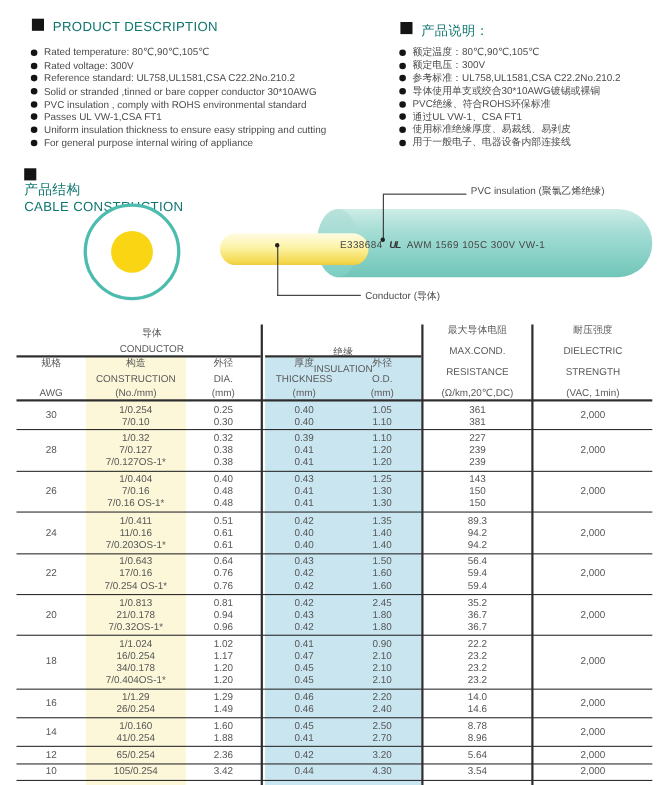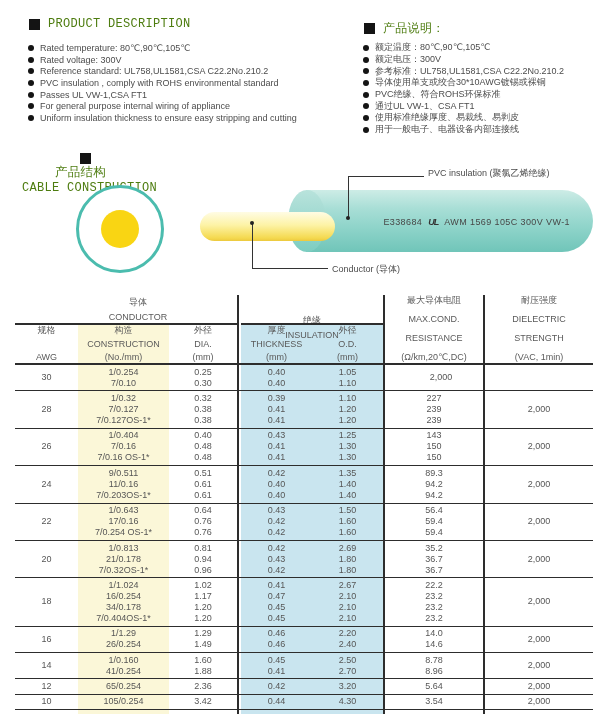--- a/index.html
+++ b/index.html
@@ -2,41 +2,41 @@
 <html><head>
 <meta charset="utf-8">
 <style>
   html,body { margin:0; padding:0; }
   body {
     width:603px; height:714px; position:relative; overflow:hidden;
     background:#ffffff; color:#4a4a4a;
     font-family:"Liberation Sans","DejaVu Sans",sans-serif;
   }
   
-  .sec-title { position:absolute; display:flex; align-items:center; font-size:12px; color:#4d7c0f; letter-spacing:.3px; white-space:nowrap;font-family:Liberation Mono, monospace; }
+  .sec-title { position:absolute; display:flex; align-items:flex-start; font-size:12px; color:#0f766e; letter-spacing:.3px; white-space:nowrap; }
   .sq { width:11px; height:11px; background:#141414; margin-right:8px; flex:none; }
   .sec-title .cn { font-size:12.5px; margin-right:18px; }
 
   
   .bullets { position:absolute; font-size:9px; color:#4c4c4c; }
   .bullet-line { display:flex; align-items:center; height:11.7px; white-space:nowrap; }
   .dot { width:6px; height:6px; border-radius:50%; background:#141414; margin-right:6px; flex:none; }
 
   
   .xsec-ring { position:absolute; left:76px; top:185px; width:82px; height:82px;
     border:3px solid #4bbcae; border-radius:50%; background:#ffffff; }
   .xsec-core { position:absolute; left:22px; top:22px; width:38px; height:38px; border-radius:50%; background:#f9d513; }
   .ins-body { position:absolute; left:306px; top:190px; width:287px; height:62px;
     border-radius:0 31px 31px 0;
     background:linear-gradient(180deg,#cdece6 0%,#a8ded6 30%,#93d6cc 55%,#70c5b9 100%); z-index:1; }
   .ins-cap { position:absolute; left:288px; top:190px; width:38px; height:62px; border-radius:50%;
     background:linear-gradient(180deg,#b9e3dc 0%,#9cd8cf 50%,#7ccdc1 100%); z-index:2; }
   .rod { position:absolute; left:200px; top:212px; width:135px; height:29px; border-radius:14.5px;
     background:linear-gradient(180deg,#fffce4 0%,#fdf3a6 45%,#f4d94f 90%,#ecc93e 100%); z-index:3; }
-  .cable-print { position:absolute; left:296px; top:217px; width:277px; text-align:right;
+  .cable-print { position:absolute; left:306px; top:217px; width:277px; text-align:left;
     font-size:9px; color:#474747; letter-spacing:.4px; white-space:nowrap; z-index:4; }
   .cable-print span { margin:0 3px; }
   .ul-mark { font-weight:bold; font-style:italic; font-size:9px; letter-spacing:-1px; color:#333; }
   .lead-h, .lead-v { position:absolute; background:#333; z-index:5; }
   .lead-dot { position:absolute; width:4px; height:4px; border-radius:50%; background:#222; z-index:6; }
   .diag-label { position:absolute; font-size:9px; color:#4c4c4c; white-space:nowrap; z-index:6; }
 
   
   .spec-table { position:absolute; left:15px; top:295px; width:578px; height:419px; font-size:9px; color:#565656; }
   .band { position:absolute; top:30px; bottom:0; z-index:0; }
@@ -66,33 +66,37 @@
     <div class="bullet-line">
       <span class="dot"></span>
       <span>Rated voltage: 300V</span>
     </div>
     <div class="bullet-line">
       <span class="dot"></span>
       <span>Reference standard: UL758,UL1581,CSA C22.2No.210.2</span>
     </div>
     <div class="bullet-line">
       <span class="dot"></span>
+      <span>Solid or stranded ,tinned or bare copper conductor 30*10AWG</span>
+    </div>
+    <div class="bullet-line">
+      <span class="dot"></span>
       <span>PVC insulation , comply with ROHS environmental standard</span>
     </div>
     <div class="bullet-line">
       <span class="dot"></span>
       <span>Passes UL VW-1,CSA FT1</span>
     </div>
     <div class="bullet-line">
       <span class="dot"></span>
+      <span>Uniform insulation thickness to ensure easy stripping and cutting</span>
+    </div>
+    <div class="bullet-line">
+      <span class="dot"></span>
       <span>For general purpose internal wiring of appliance</span>
-    </div>
-    <div class="bullet-line">
-      <span class="dot"></span>
-      <span>Uniform insulation thickness to ensure easy stripping and cutting</span>
     </div>
   </div>
 
 <div class="sec-title" style="left:364px; top:20px;">
   <span class="sq"></span>
   <span>产品说明：</span>
 </div>
 <div class="bullets" style="left:363px; top:42px;">
     <div class="bullet-line">
       <span class="dot"></span>
@@ -230,20 +234,24 @@
         <div class="tcell w-g1"></div>
         <div class="tcell w-thk">
           <div>0.40</div>
           <div>0.40</div>
         </div>
         <div class="tcell w-od">
           <div>1.05</div>
           <div>1.10</div>
         </div>
         <div class="tcell w-g2"></div>
+        <div class="tcell w-res">
+          <div>361</div>
+          <div>381</div>
+        </div>
         <div class="tcell w-g3"></div>
         <div class="tcell w-die">
           <div>2,000</div>
         </div>
       </div>
       <div class="trow">
         <div class="tcell w-awg">
           <div>28</div>
         </div>
         <div class="tcell w-con">
@@ -312,21 +320,21 @@
         <div class="tcell w-g3"></div>
         <div class="tcell w-die">
           <div>2,000</div>
         </div>
       </div>
       <div class="trow">
         <div class="tcell w-awg">
           <div>24</div>
         </div>
         <div class="tcell w-con">
-          <div>9/0.511</div>
+          <div>1/0.411</div>
           <div>11/0.16</div>
           <div>7/0.203OS-1*</div>
         </div>
         <div class="tcell w-dia">
           <div>0.51</div>
           <div>0.61</div>
           <div>0.61</div>
         </div>
         <div class="tcell w-g1"></div>
         <div class="tcell w-thk">
@@ -400,21 +408,21 @@
           <div>0.94</div>
           <div>0.96</div>
         </div>
         <div class="tcell w-g1"></div>
         <div class="tcell w-thk">
           <div>0.42</div>
           <div>0.43</div>
           <div>0.42</div>
         </div>
         <div class="tcell w-od">
-          <div>2.69</div>
+          <div>2.45</div>
           <div>1.80</div>
           <div>1.80</div>
         </div>
         <div class="tcell w-g2"></div>
         <div class="tcell w-res">
           <div>35.2</div>
           <div>36.7</div>
           <div>36.7</div>
         </div>
         <div class="tcell w-g3"></div>
@@ -439,21 +447,21 @@
           <div>1.20</div>
         </div>
         <div class="tcell w-g1"></div>
         <div class="tcell w-thk">
           <div>0.41</div>
           <div>0.47</div>
           <div>0.45</div>
           <div>0.45</div>
         </div>
         <div class="tcell w-od">
-          <div>2.67</div>
+          <div>0.90</div>
           <div>2.10</div>
           <div>2.10</div>
           <div>2.10</div>
         </div>
         <div class="tcell w-g2"></div>
         <div class="tcell w-res">
           <div>22.2</div>
           <div>23.2</div>
           <div>23.2</div>
           <div>23.2</div>

